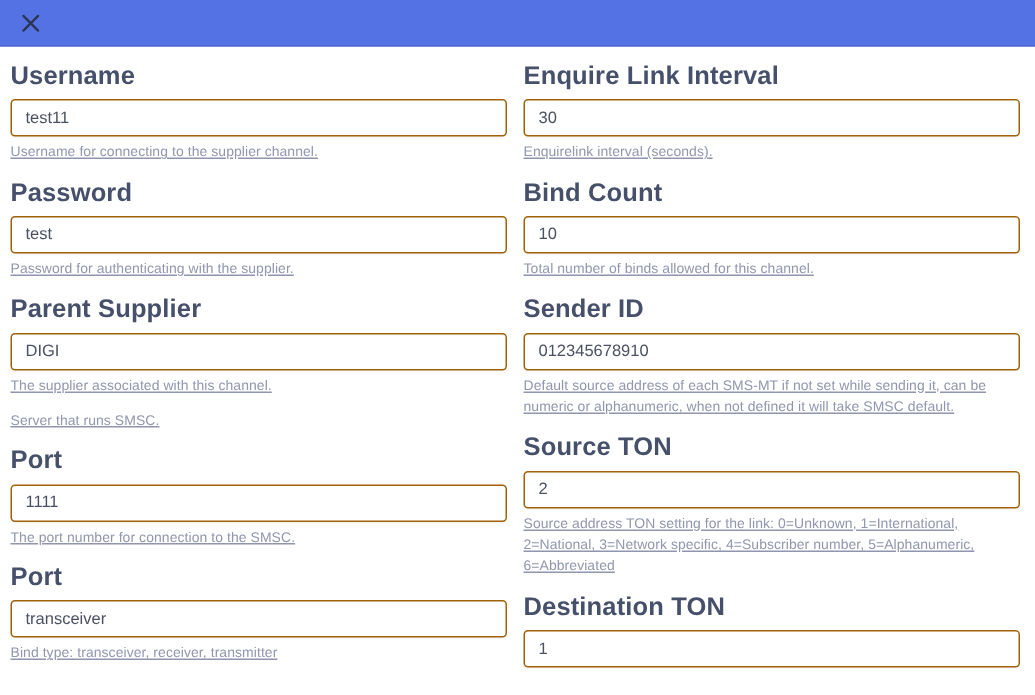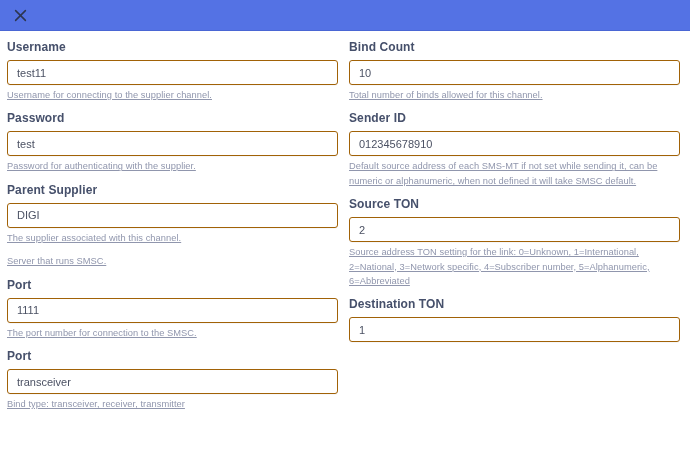--- a/index.html
+++ b/index.html
@@ -71,21 +71,21 @@
     min-width: 331px;
   }
 
   
   .field {
     margin-bottom: 9px;
   }
 
   .field-label {
     display: block;
-    font-size: 12px;
+    font-size: 17px;
     font-weight: bold;
     color: #46506b;
     letter-spacing: 0.1px;
     margin-bottom: 5px;
     line-height: 1.25;
   }
 
   .field-input {
     display: block;
     width: 100%;
@@ -151,20 +151,25 @@
           <span class="field-help">The port number for connection to the SMSC.</span>
         </div>
         <div class="field">
           <label class="field-label">Port</label>
           <input type="text" class="field-input" placeholder="Bind" value="transceiver" style="">
           <span class="field-help">Bind type: transceiver, receiver, transmitter</span>
         </div>
       </div>
     <div class="col" id="right-col">
         <div class="field">
+          <label class="field-label">Enquire Link Interval</label>
+          <input type="text" class="field-input" placeholder="Enquire Link Interval" value="30" style="">
+          <span class="field-help">Enquirelink interval (seconds).</span>
+        </div>
+        <div class="field">
           <label class="field-label">Bind Count</label>
           <input type="text" class="field-input" placeholder="Bind Count" value="10" style="">
           <span class="field-help">Total number of binds allowed for this channel.</span>
         </div>
         <div class="field">
           <label class="field-label">Sender ID</label>
           <input type="text" class="field-input" placeholder="Sender ID" value="012345678910" style="">
           <span class="field-help">Default source address of each SMS-MT if not set while sending it, can be numeric or alphanumeric, when not defined it will take SMSC default.</span>
         </div>
         <div class="field">

